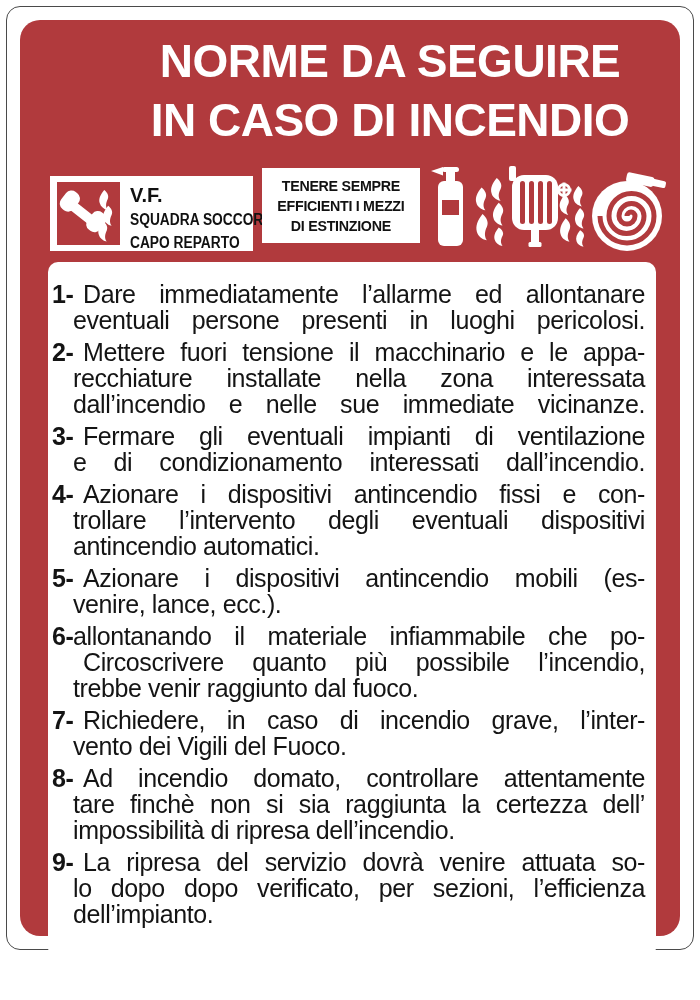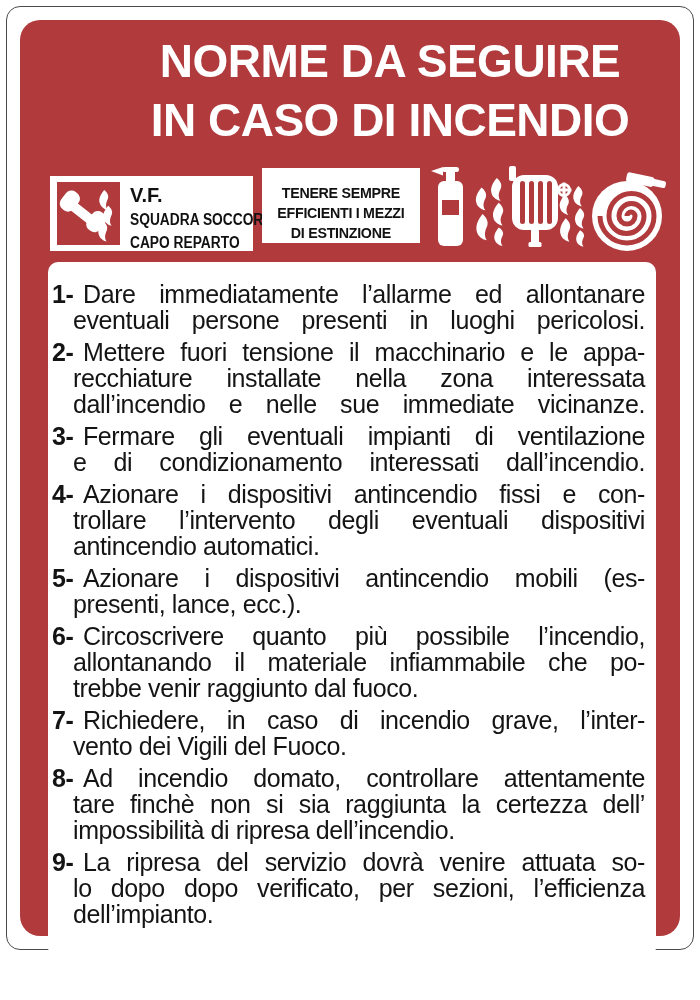--- a/index.html
+++ b/index.html
@@ -17,21 +17,21 @@
   
   .phone-box { position:absolute; left:50px; top:176px; width:203px; height:75px; background:#ffffff; }
   .phone-square { position:absolute; left:7px; top:6px; width:63px; height:63px; }
   .phone-square svg { position:absolute; inset:2px; }
   .phone-labels { position:absolute; left:80px; top:6px; color:#111111; }
   .vf-line { font-size:20px; font-weight:bold; line-height:26px; }
   .cond-line { font-size:16px; font-weight:bold; line-height:23px; transform:scaleX(0.86);
                transform-origin:left center; white-space:nowrap; }
 
   .notice-box { position:absolute; left:262px; top:168px; width:158px; height:75px; background:#ffffff;
-                display:flex; align-items:flex-end; justify-content:center; }
+                display:flex; align-items:center; justify-content:center; }
   .notice-text { font-size:15px; font-weight:bold; line-height:20px; text-align:center;
                  letter-spacing:-0.3px; transform:scaleX(0.95); color:#111111; white-space:nowrap; }
 
   .hdr-icon { position:absolute; }
   .ext-icon   { left:428px; top:166px; width:44px; height:82px; }
   .flame1-icon{ left:474px; top:178px; width:38px; height:72px; }
   .reel-icon  { left:508px; top:166px; width:64px; height:84px; }
   .flame2-icon{ left:558px; top:186px; width:34px; height:64px; }
   .coil-icon  { left:590px; top:168px; width:80px; height:86px; }
 
@@ -186,28 +186,28 @@
         <div class="lines">
           <div class="line first">Azionare i dispositivi antincendio fissi e con-</div>
           <div class="line">trollare l’intervento degli eventuali dispositivi</div>
           <div class="line last">antincendio automatici.</div>
         </div>
       </div>
       <div class="item">
         <span class="num">5-</span>
         <div class="lines">
           <div class="line first">Azionare i dispositivi antincendio mobili (es-</div>
-          <div class="line last">presenti, lance, ecc.).</div>
+          <div class="line last">venire, lance, ecc.).</div>
         </div>
       </div>
       <div class="item">
         <span class="num">6-</span>
         <div class="lines">
+          <div class="line">allontanando il materiale infiammabile che po-</div>
           <div class="line first">Circoscrivere quanto più possibile l’incendio,</div>
-          <div class="line">allontanando il materiale infiammabile che po-</div>
           <div class="line last">trebbe venir raggiunto dal fuoco.</div>
         </div>
       </div>
       <div class="item">
         <span class="num">7-</span>
         <div class="lines">
           <div class="line first">Richiedere, in caso di incendio grave, l’inter-</div>
           <div class="line last">vento dei Vigili del Fuoco.</div>
         </div>
       </div>

